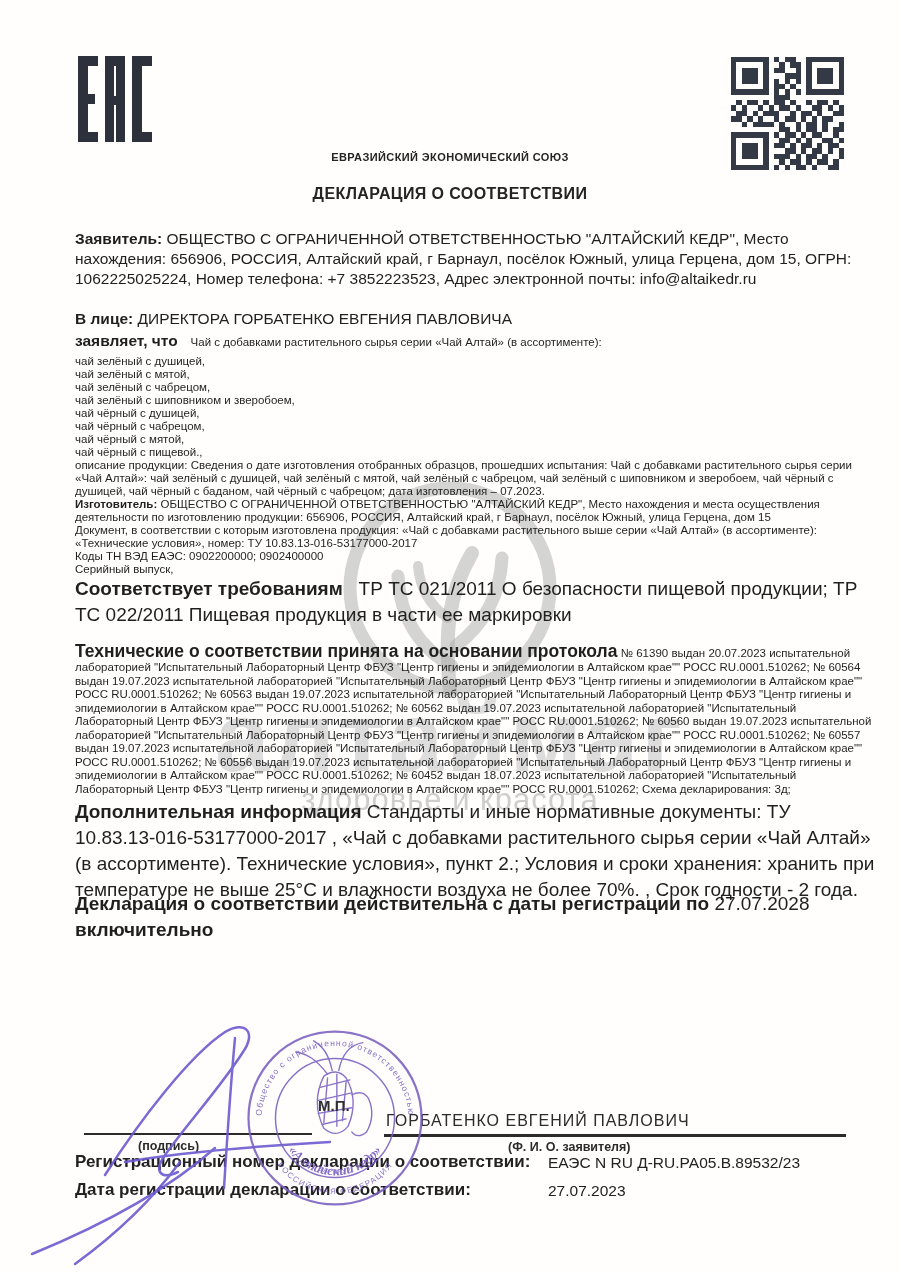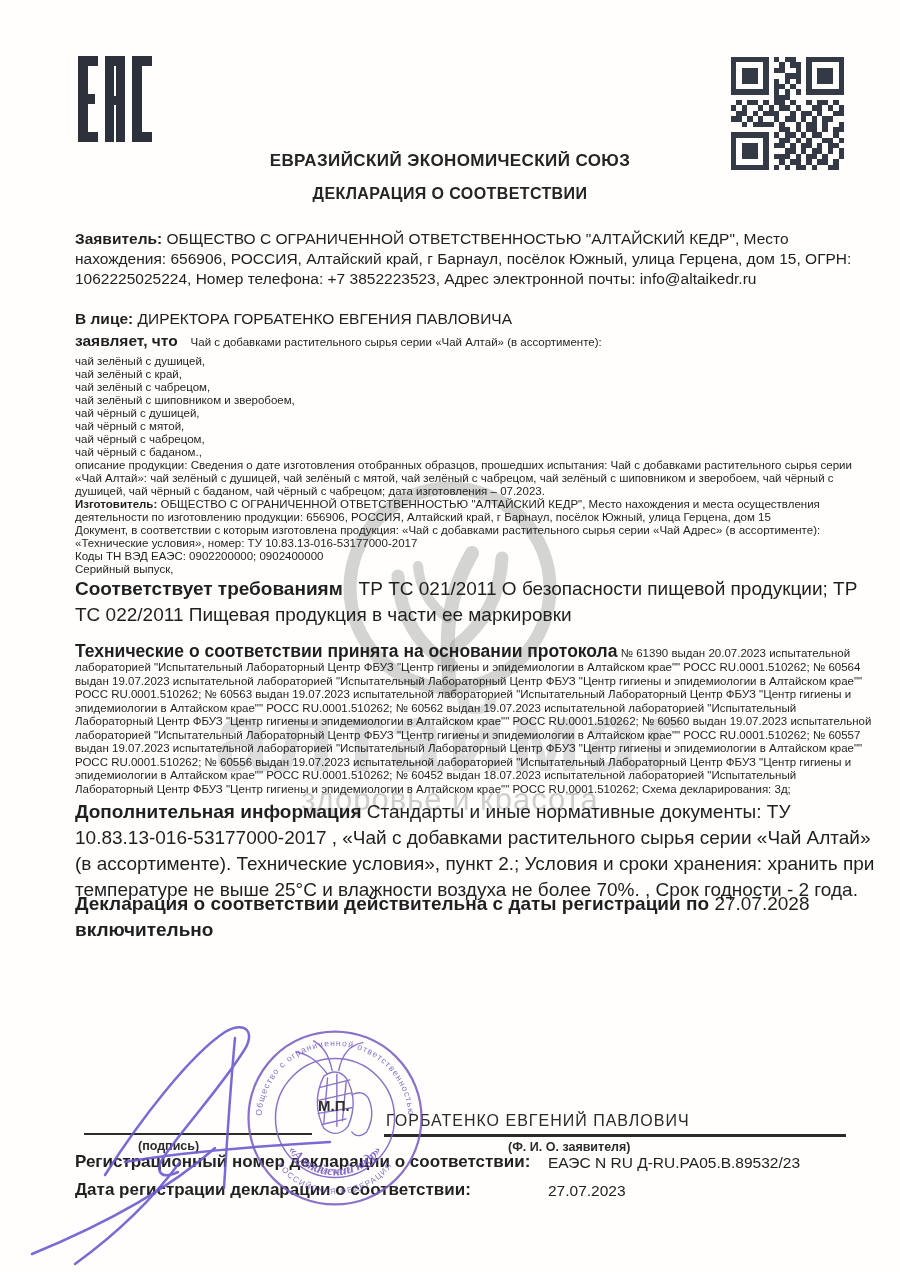--- a/index.html
+++ b/index.html
@@ -2,21 +2,21 @@
 <html><head>
 <meta charset="utf-8">
 <style>
   html,body{margin:0;padding:0;background:#e8e8e8;}
   #doc{position:relative;width:900px;height:1272px;background:#fffefd;overflow:hidden;
        font-family:"Liberation Sans",sans-serif;color:#1f1f1f;margin:0 auto;}
   .abs{position:absolute;}
   .z0{z-index:0;} .z2{z-index:2;} .z3{z-index:3;} .z4{z-index:4;} .z6{z-index:6;text-align:right;}
   .center{text-align:center;}
   .hdr{left:60px;width:780px;font-weight:bold;letter-spacing:.4px;color:#242424;}
-  .h1{top:151px;font-size:17px;}
+  .h1{top:151px;font-size:11px;}
   .h2{top:185px;font-size:16px;}
   .body-text{font-size:15.5px;line-height:20px;}
   .small-text{font-size:11.5px;line-height:13px;}
   .b{font-weight:bold;}
   .declare-line{font-size:15.5px;line-height:19px;margin-bottom:3px;}
   .declare-line .intro{font-size:11.5px;}
   .basis-label{font-weight:bold;font-size:17.5px;line-height:19px;}
   .p-basis{font-size:11.5px;line-height:13.5px;}
   .para26{font-size:19px;line-height:26px;}
   .wm-brand{left:50px;top:688px;width:800px;text-align:center;font-size:98px;font-weight:bold;
@@ -522,33 +522,33 @@
     <span class="b">В лице:</span>
     <span>ДИРЕКТОРА ГОРБАТЕНКО ЕВГЕНИЯ ПАВЛОВИЧА</span>
   </div>
 
   <div class="abs z2 small-text" style="left:75px;top:331px;width:800px;">
     <div class="declare-line">
       <span class="b">заявляет, что</span>&nbsp;&nbsp;
       <span class="intro">Чай с добавками растительного сырья серии «Чай Алтай» (в ассортименте):</span>
     </div>
     <div>чай зелёный с душицей,</div>
-    <div>чай зелёный с край,</div>
+    <div>чай зелёный с мятой,</div>
     <div>чай зелёный с чабрецом,</div>
     <div>чай зелёный с шиповником и зверобоем,</div>
     <div>чай чёрный с душицей,</div>
+    <div>чай чёрный с чабрецом,</div>
     <div>чай чёрный с мятой,</div>
-    <div>чай чёрный с чабрецом,</div>
-    <div>чай чёрный с баданом.,</div>
+    <div>чай чёрный с пищевой.,</div>
     <div>описание продукции: Сведения о дате изготовления отобранных образцов, прошедших испытания: Чай с добавками растительного сырья серии «Чай Алтай»: чай зелёный с душицей, чай зелёный с мятой, чай зелёный с чабрецом, чай зелёный с шиповником и зверобоем, чай чёрный с душицей, чай чёрный с баданом, чай чёрный с чабрецом; дата изготовления – 07.2023.</div>
     <div>
       <span class="b">Изготовитель:</span>
       <span>ОБЩЕСТВО С ОГРАНИЧЕННОЙ ОТВЕТСТВЕННОСТЬЮ "АЛТАЙСКИЙ КЕДР", Место нахождения и места осуществления деятельности по изготовлению продукции: 656906, РОССИЯ, Алтайский край, г Барнаул, посёлок Южный, улица Герцена, дом 15</span>
     </div>
-    <div>Документ, в соответствии с которым изготовлена продукция: «Чай с добавками растительного сырья серии «Чай Адрес» (в ассортименте):</div>
+    <div>Документ, в соответствии с которым изготовлена продукция: «Чай с добавками растительного выше серии «Чай Алтай» (в ассортименте):</div>
     <div>«Технические условия», номер: ТУ 10.83.13-016-53177000-2017</div>
     <div>Коды ТН ВЭД ЕАЭС: 0902200000; 0902400000</div>
     <div>Серийный выпуск,</div>
   </div>
 
   <div class="abs z2 para26" style="left:75px;top:576px;width:795px;">
     <span class="b">Соответствует требованиям</span>&nbsp;&nbsp;
     <span>ТР ТС 021/2011 О безопасности пищевой продукции; ТР ТС 022/2011 Пищевая продукция в части ее маркировки</span>
   </div>
 

